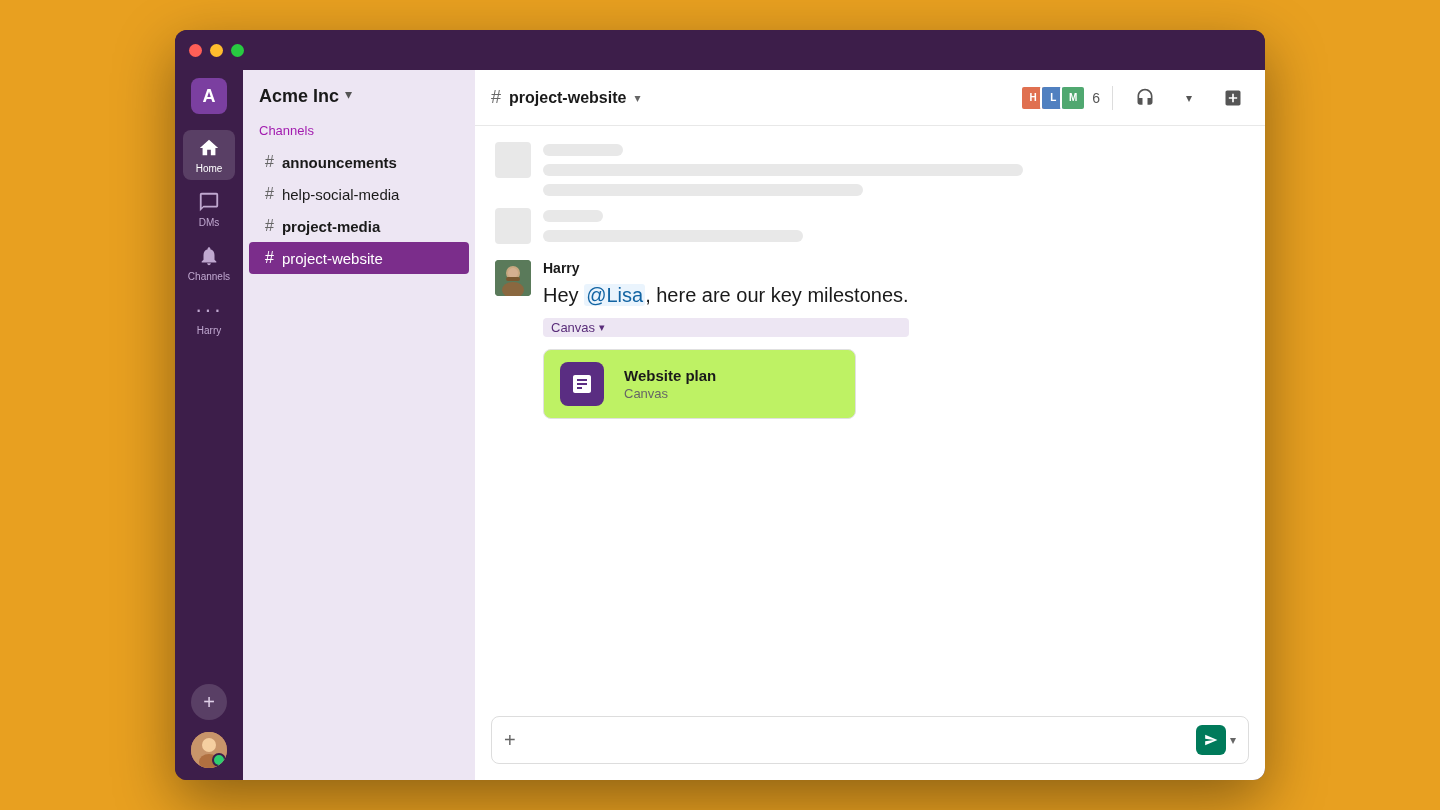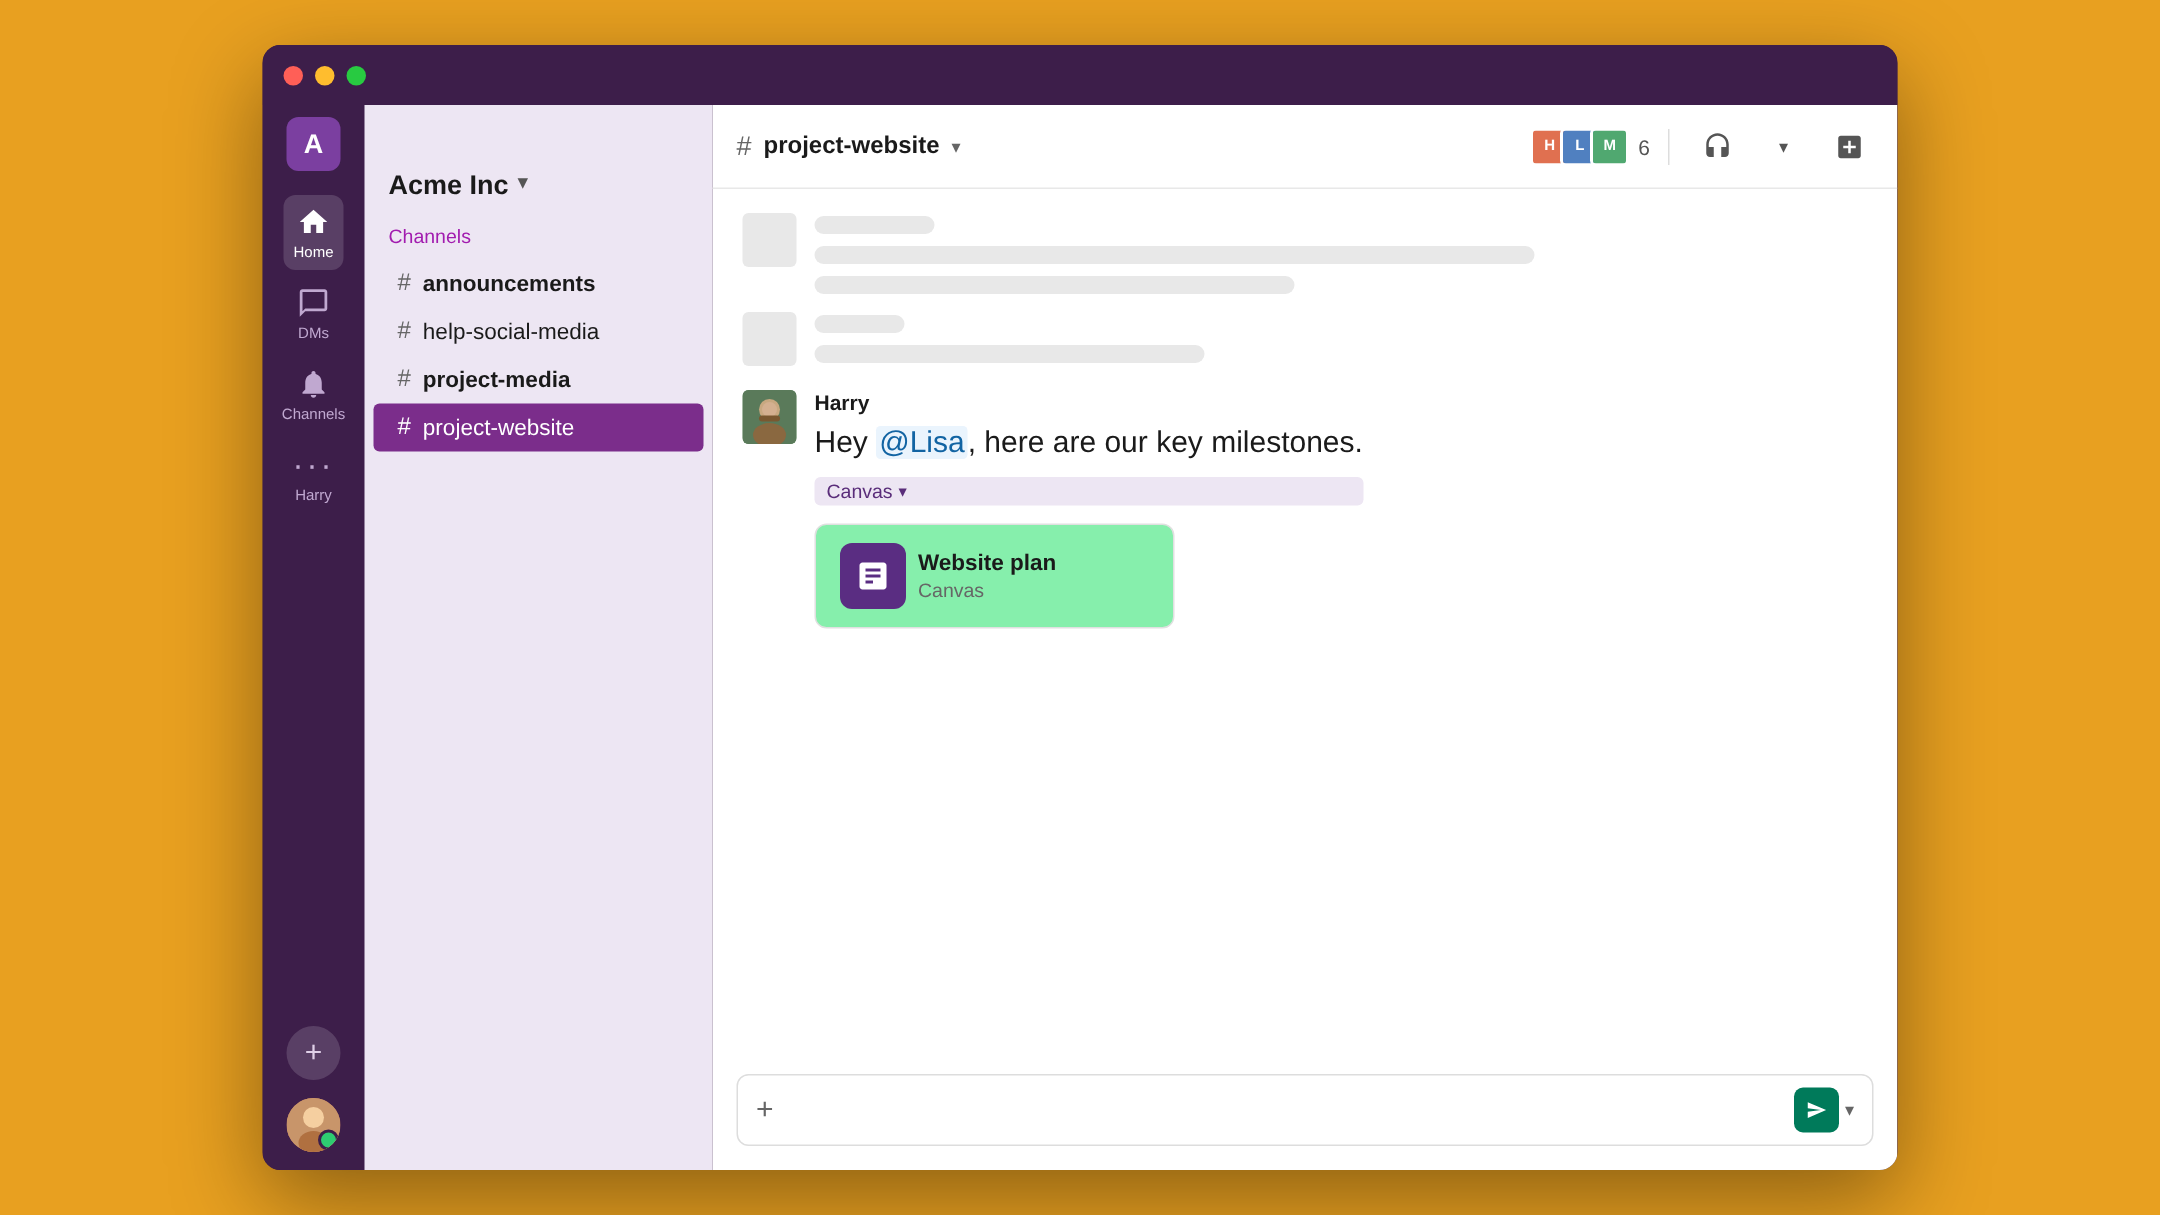--- a/index.html
+++ b/index.html
@@ -63,21 +63,21 @@
       display: flex;
       align-items: center;
       justify-content: center;
       color: white;
       font-weight: 700;
       font-size: 18px;
       margin-bottom: 12px;
       cursor: pointer;
     }
     .nav-item {
-      width: 40px;
+      width: 52px;
       display: flex;
       flex-direction: column;
       align-items: center;
       padding: 6px 4px;
       border-radius: 8px;
       cursor: pointer;
       gap: 3px;
     }
     .nav-item.active { background: rgba(255,255,255,0.15); }
     .nav-icon {
@@ -147,21 +147,20 @@
       display: flex;
       flex-direction: column;
       padding: 16px 0 0 0;
     }
     .workspace-header {
       display: flex;
       align-items: flex-start;
       padding: 0 16px 16px 16px;
       gap: 6px;
       cursor: pointer;
-      margin-top: 27px;
     }
     .workspace-name {
       font-size: 18px;
       font-weight: 700;
       color: #1A1A1A;
     }
     .chevron-icon {
       color: #555;
       font-size: 14px;
     }
@@ -350,28 +349,28 @@
       padding: 2px 8px;
       font-size: 13px;
       color: #5A2D7A;
       cursor: pointer;
       margin-top: 4px;
     }
     .canvas-tag-arrow { font-size: 11px; }
     .canvas-card {
       display: flex;
       align-items: center;
-      gap: 8px;
-      background: #86efac;
+      gap: 20px;
+      background: #bef264;
       border: 1px solid #E0E0E0;
       border-radius: 8px;
       padding: 12px 16px;
       margin-top: 8px;
       cursor: pointer;
-      width: 240px;
+      width: 313px;
     }
     .canvas-card-icon {
       width: 44px;
       height: 44px;
       background: #5A2D82;
       border-radius: 8px;
       display: flex;
       align-items: center;
       justify-content: center;
       flex-shrink: 0;

